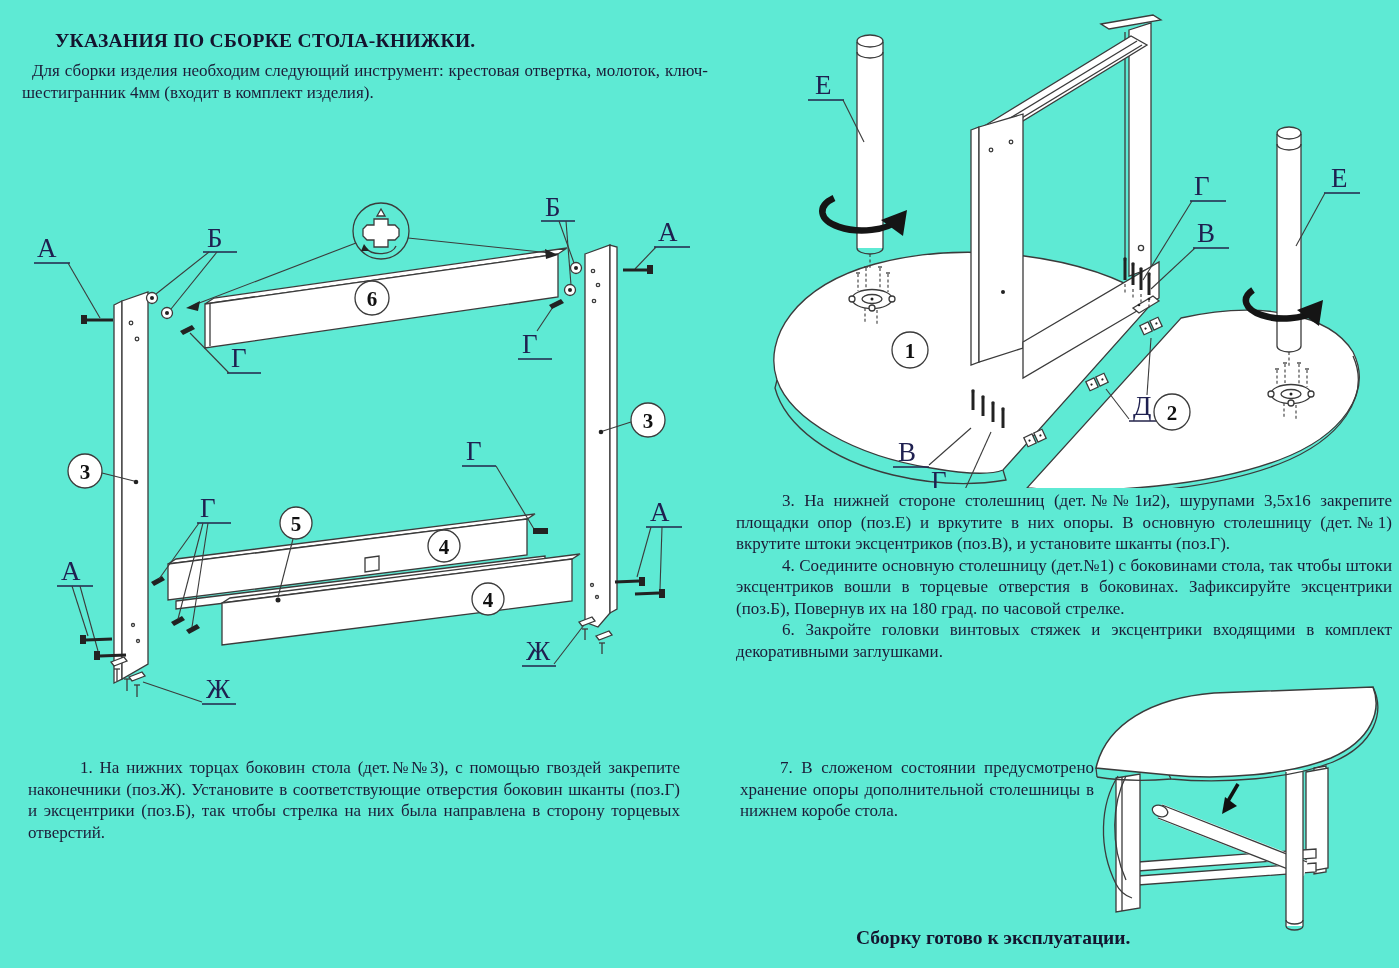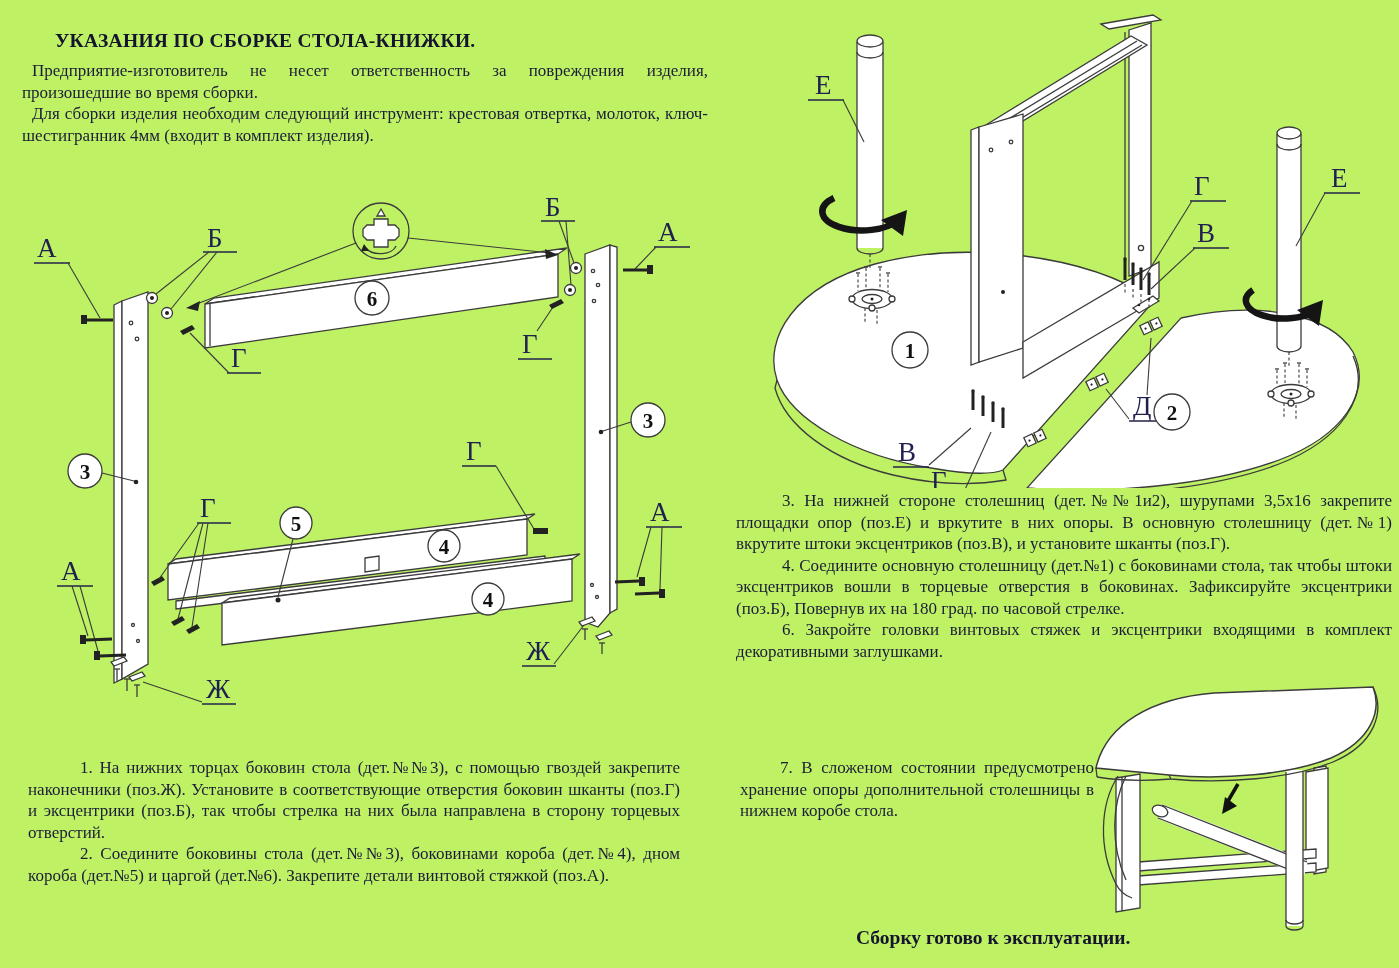--- a/index.html
+++ b/index.html
@@ -1,16 +1,16 @@
 <!DOCTYPE html>
 <html><head>
 <meta charset="utf-8">
 <style>
   html,body{margin:0;padding:0;background:#e8e8e8;}
-  .page{position:relative;width:1399px;height:968px;background:#bef264;overflow:hidden;
+  .page{position:relative;width:1399px;height:968px;background:#5eead4;overflow:hidden;
         font-family:"Liberation Serif",serif;color:#1c1c38;}
   .page *{box-sizing:border-box;}
   h1.title{position:absolute;left:55px;top:30px;margin:0;font-size:19.5px;font-weight:bold;
            letter-spacing:.3px;color:#14142e;}
   .textblock{position:absolute;font-size:17px;line-height:21.5px;text-align:justify;color:#1c1c38;}
   .textblock p{margin:0;}
   .intro{left:22px;top:60px;width:686px;}
   .intro p{text-indent:10px;}
   .steps-left{left:28px;top:757px;width:652px;}
   .steps-left p{text-indent:52px;}
@@ -33,21 +33,20 @@
   svg .thick{stroke:#151515;stroke-width:6.5;fill:none;}
 </style>
 </head>
 <body>
 
 <div class="page">
 
   <h1 class="title">УКАЗАНИЯ ПО СБОРКЕ  СТОЛА-КНИЖКИ.</h1>
 
   <div class="textblock intro">
-    <p>Предприятие-изготовитель не несет ответственность за повреждения изделия, произошедшие во время сборки.</p>
     <p>Для  сборки  изделия  необходим  следующий  инструмент:  крестовая  отвертка, молоток, ключ-шестигранник 4мм  (входит в комплект изделия).</p>
   </div>
 
   <svg style="left:10px;top:185px" width="700" height="560" viewBox="0 0 700 560">
 
     <g>
       <polygon class="pnl" points="104,120 112,116 112,494 104,498"></polygon>
       <polygon class="pnl" points="112,116 138,107 138,479 112,494"></polygon>
       <circle class="ln" cx="121" cy="138" r="1.8"></circle>
         <circle class="ln" cx="127" cy="154" r="1.8"></circle>
@@ -428,21 +427,20 @@
       <text class="num" x="175" y="350">1</text>
     </g>
     <g>
       <circle class="pnl" cx="437" cy="404" r="18"></circle>
       <text class="num" x="437" y="412">2</text>
     </g>
   </svg>
 
   <div class="textblock steps-left">
     <p>1. На нижних торцах боковин стола (дет.№№3), с помощью гвоздей закрепите наконечники  (поз.Ж).  Установите  в соответствующие  отверстия боковин шканты (поз.Г)  и  эксцентрики  (поз.Б), так чтобы  стрелка  на  них  была  направлена  в сторону торцевых  отверстий.</p>
-    <p>2. Соедините боковины стола (дет.№№3), боковинами короба (дет.№4), дном короба (дет.№5) и  царгой (дет.№6). Закрепите  детали  винтовой  стяжкой  (поз.А).</p>
   </div>
 
   <div class="textblock steps-right">
     <p>3. На нижней стороне столешниц (дет.№№1и2), шурупами 3,5х16  закрепите площадки опор (поз.Е) и вркутите в них опоры. В основную столешницу (дет.№1) вкрутите штоки эксцентриков (поз.В), и установите шканты (поз.Г).</p>
     <p>4. Соедините основную столешницу (дет.№1) с боковинами стола, так  чтобы штоки  эксцентриков  вошли  в  торцевые  отверстия  в  боковинах. Зафиксируйте эксцентрики  (поз.Б),  Повернув  их  на 180 град. по часовой стрелке.</p>
     <p>6. Закройте головки винтовых стяжек и эксцентрики входящими в комплект декоративными заглушками.</p>
   </div>
 
   <div class="textblock step7">
     <p>7. В сложеном состоянии предусмотрено хранение опоры дополнительной столешницы в нижнем коробе стола.</p>

